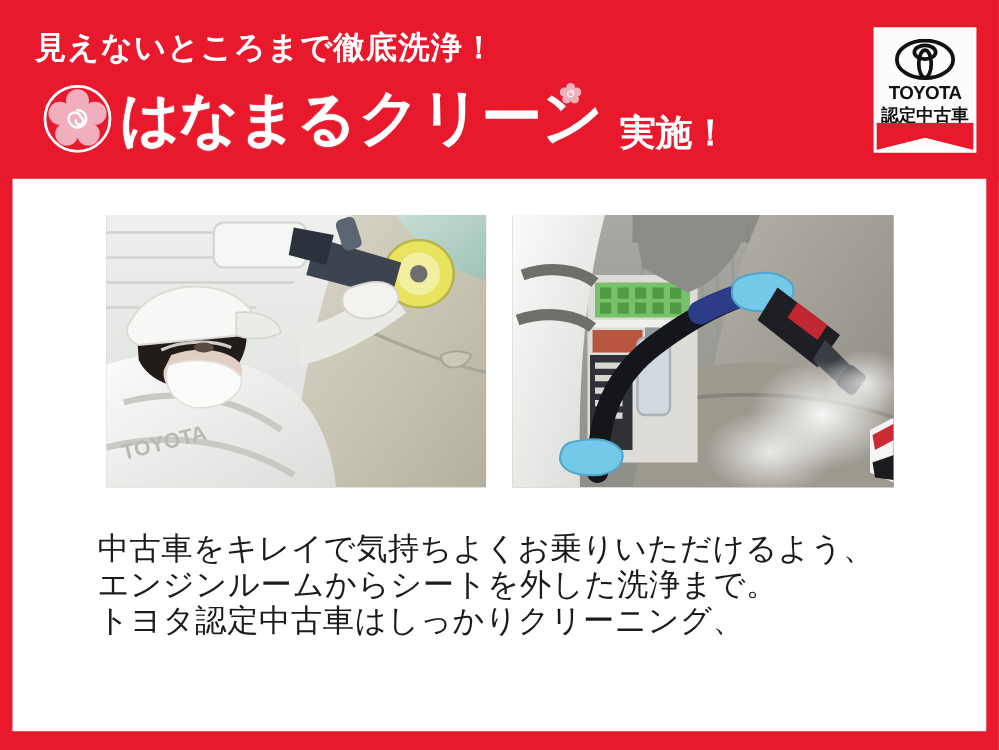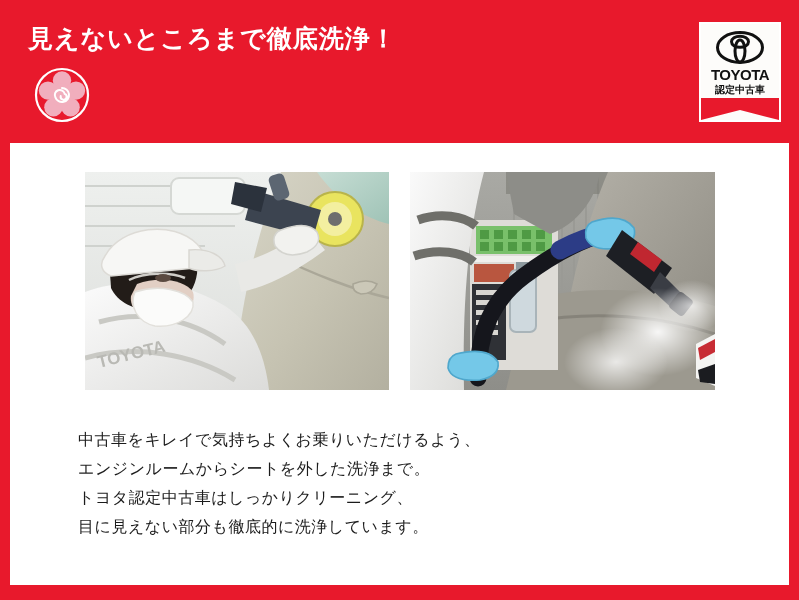--- a/index.html
+++ b/index.html
@@ -66,21 +66,21 @@
     position:relative;width:100%;height:100%;background:#fdfcfa;
     display:flex;flex-direction:column;align-items:center;
   }
   .tb-emblem{margin-top:7px;width:48px;height:33px;}
   .tb-emblem svg{display:block;width:48px;height:33px;}
   .tb-word{
     margin-top:3px;font-size:15px;font-weight:bold;color:#111;
     letter-spacing:-0.5px;line-height:1;
   }
   .tb-sub{
-    margin-top:3px;font-size:10px;font-weight:bold;color:#111;
+    margin-top:3px;font-size:14px;font-weight:bold;color:#111;
     letter-spacing:0px;line-height:1;
   }
   .tb-chevron{
     position:absolute;left:0;bottom:0;width:100%;height:22px;
     background:#e8192c;
     clip-path:polygon(0 0,100% 0,100% 100%,50% 55%,0 100%);
   }
 
   
   .panel{
@@ -99,21 +99,21 @@
   .photo-left{left:0;width:304px;}
   .photo-right{left:325px;width:305px;}
   .photo svg{display:block;width:100%;height:100%;}
 
   
   .body-copy{
     position:absolute;left:68px;top:282px;width:690px;
     color:#1b1b1b;
   }
   .body-copy .line{
-    font-size:16px;line-height:29px;letter-spacing:0.5px;
+    font-size:25px;line-height:29px;letter-spacing:0.5px;
     white-space:nowrap;font-weight:normal;
   }
 </style>
 </head>
 <body>
 
 <div id="poster">
 
   <div class="header">
 
@@ -127,20 +127,40 @@
           <circle cx="42" cy="23.6" r="9.2"></circle>
           <circle cx="36.6" cy="40.2" r="9.2"></circle>
           <circle cx="19.4" cy="40.2" r="9.2"></circle>
           <circle cx="14" cy="23.6" r="9.2"></circle>
           <circle cx="28" cy="28" r="11.5"></circle>
         </g>
         <path d="M28 28 m 0 -7 a 7 7 0 1 1 -6.6 9.3 a 5 5 0 1 1 9.3 -3.4 a 3 3 0 1 1 -4 2.2" fill="none" stroke="#ffffff" stroke-width="2" stroke-linecap="round"></path>
       </svg>
     </div>
 
+    <div class="brand-row">
+      <span class="brand-hana">はなまる</span>
+      <span class="brand-clean">
+        <span>クリーン</span>
+        <span class="clean-flower">
+          <svg viewBox="0 0 20 20" xmlns="http://www.w3.org/2000/svg">
+            <g fill="#f1aebd">
+              <circle cx="10" cy="4.6" r="4.2"></circle>
+              <circle cx="16" cy="9" r="4.2"></circle>
+              <circle cx="13.7" cy="15.6" r="4.2"></circle>
+              <circle cx="6.3" cy="15.6" r="4.2"></circle>
+              <circle cx="4" cy="9" r="4.2"></circle>
+              <circle cx="10" cy="10.4" r="5.2"></circle>
+            </g>
+            <path d="M10 10.4 m 0 -3 a 3 3 0 1 1 -2.8 4 a 2 2 0 1 1 3.9 -1.4" fill="none" stroke="#ffffff" stroke-width="1" stroke-linecap="round"></path>
+          </svg>
+        </span>
+      </span>
+      <span class="brand-jisshi">実施！</span>
+    </div>
 
     <div class="toyota-badge">
       <div class="tb-inner">
         <div class="tb-emblem">
           <svg viewBox="0 0 96 66" xmlns="http://www.w3.org/2000/svg">
             <ellipse cx="48" cy="33" rx="45" ry="30" fill="none" stroke="#111" stroke-width="6"></ellipse>
             <ellipse cx="48" cy="21.5" rx="17" ry="11" fill="none" stroke="#111" stroke-width="6"></ellipse>
             <ellipse cx="48" cy="40" rx="10" ry="22" fill="none" stroke="#111" stroke-width="6"></ellipse>
           </svg>
         </div>
@@ -311,16 +331,15 @@
             <path d="M288 198 L305 192 L305 212 L290 210Z" fill="#1b1c20"></path>
           </g>
         </svg>
       </div>
     </div>
 
     <div class="body-copy">
       <div class="line">中古車をキレイで気持ちよくお乗りいただけるよう、</div>
       <div class="line">エンジンルームからシートを外した洗浄まで。</div>
       <div class="line">トヨタ認定中古車はしっかりクリーニング、</div>
-      <div class="line">目に見えない部分も徹底的に洗浄しています。</div>
     </div>
   </div>
 </div>
 
 </body></html>

